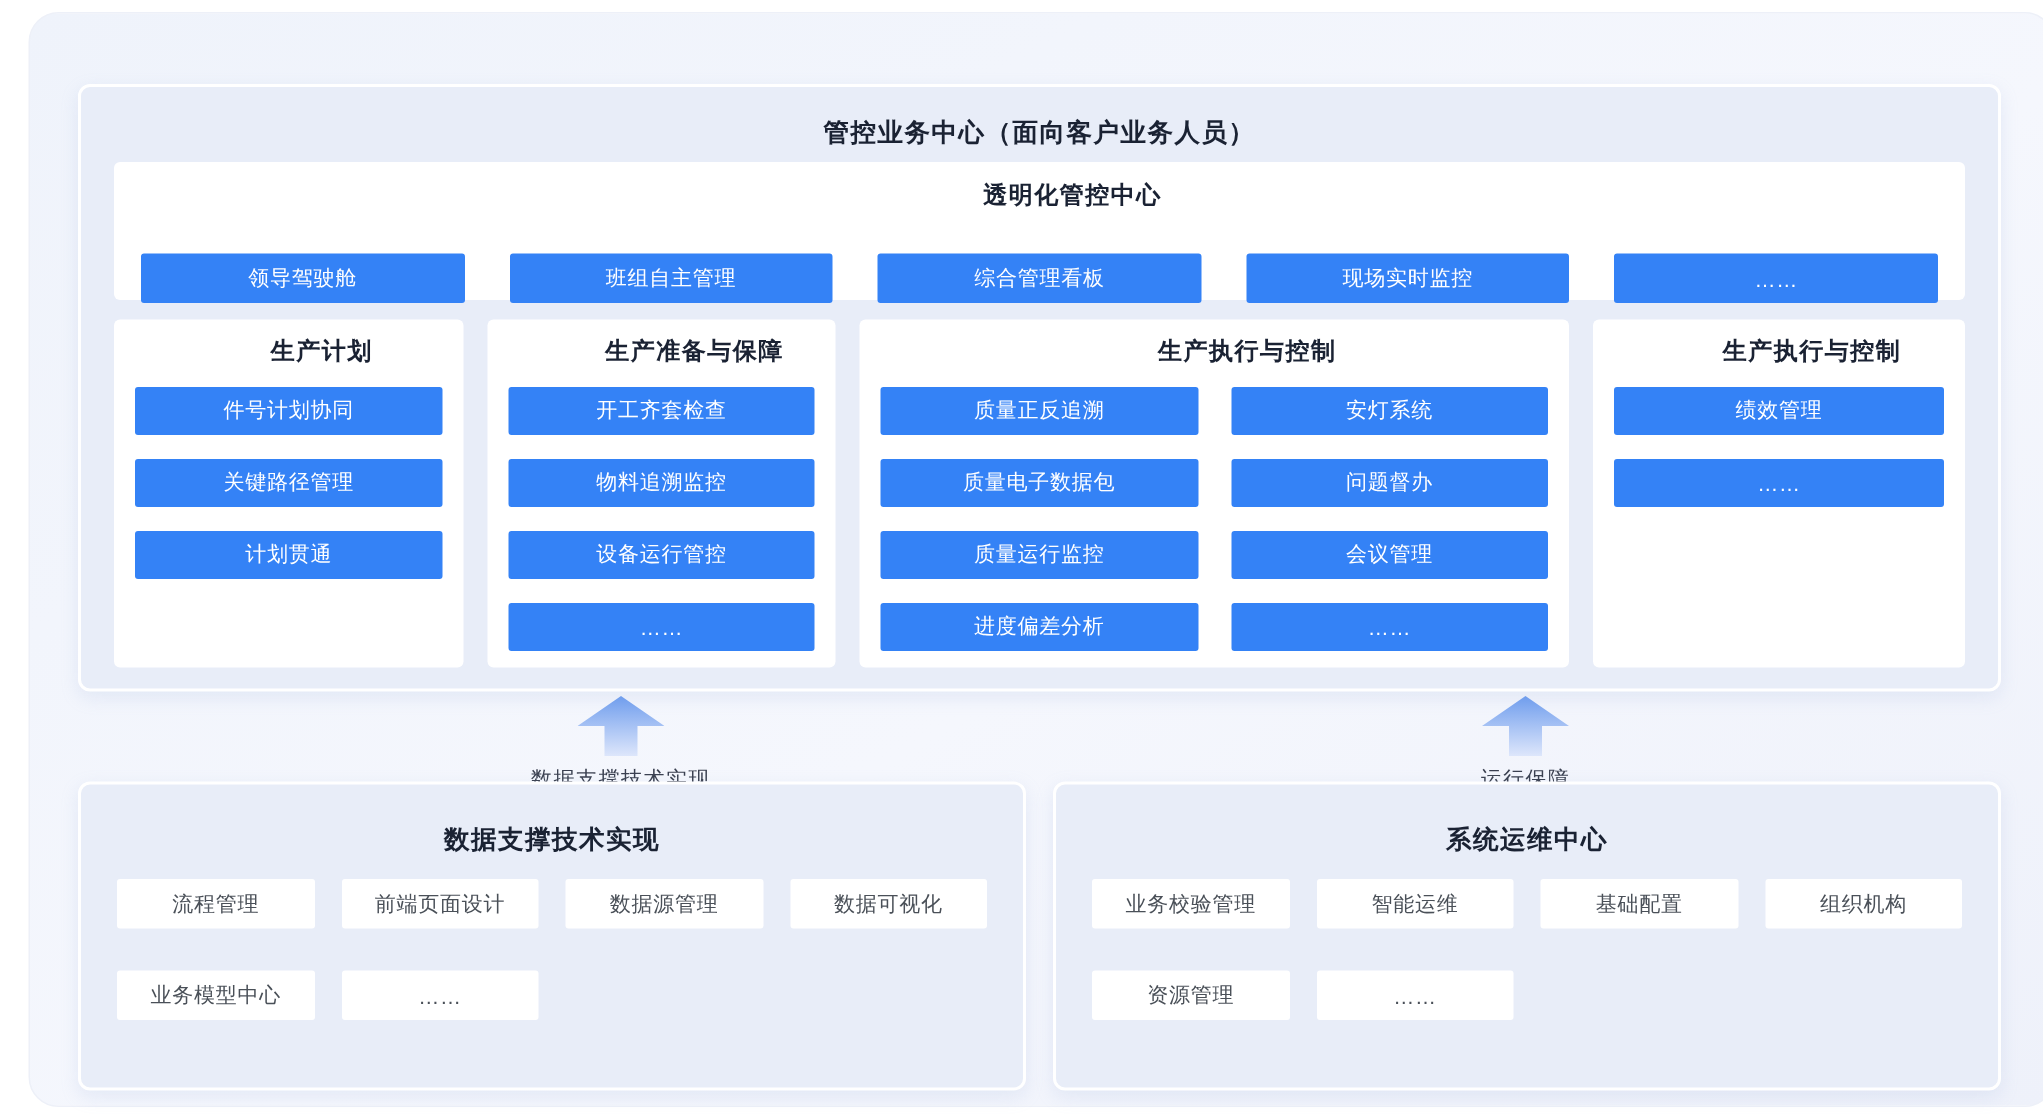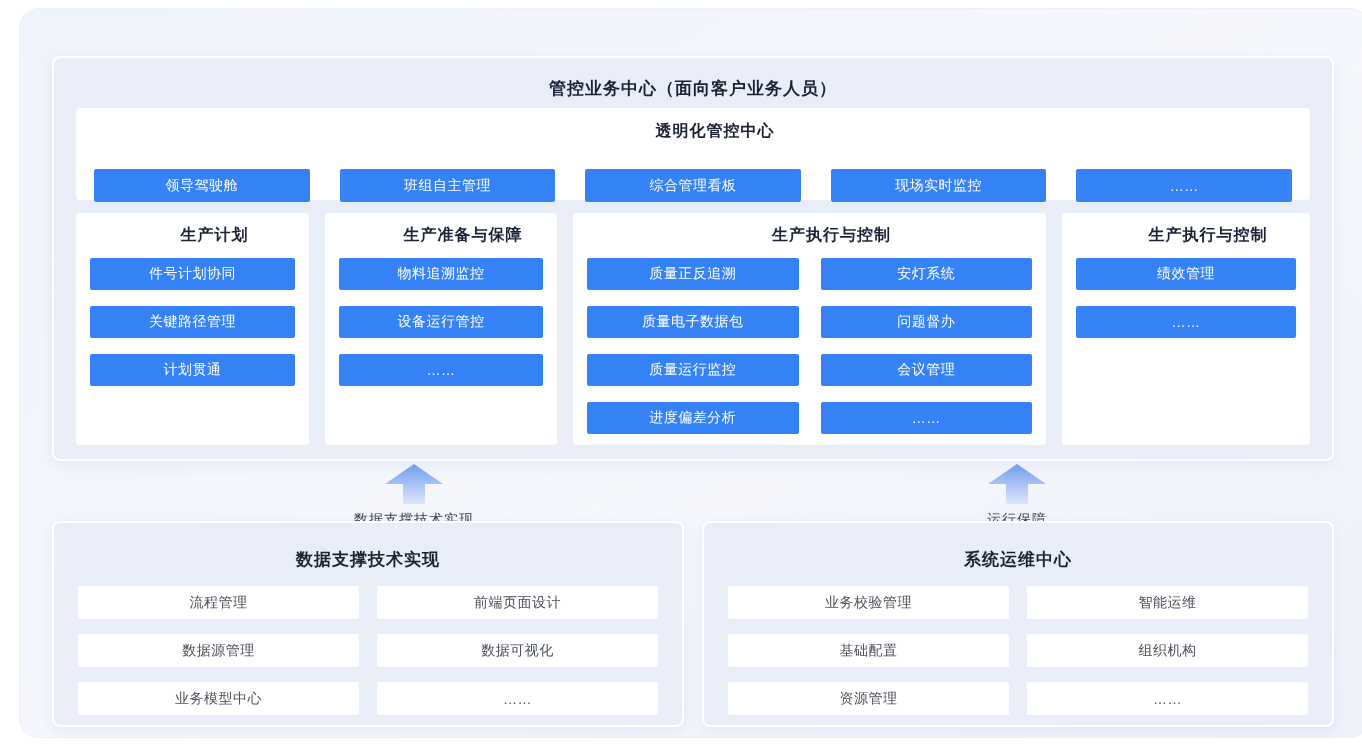--- a/index.html
+++ b/index.html
@@ -77,21 +77,21 @@
     position:absolute;top:455px;width:200px;
     display:flex;flex-direction:column;align-items:center;gap:7px;
   }
   .arrow-group .arrow-label{
     font-size:14px;color:#3a4050;letter-spacing:1px;
   }
   .bottom-panel{top:512px;width:632px;height:206px;}
   .bottom-panel .panel-title{margin-top:27px;}
   .bp-grid{
     margin:16px 24px 0;
-    display:grid;grid-template-columns:1fr 1fr;gap:15px 18px;
+    display:grid;grid-template-columns:1fr 1fr 1fr 1fr;gap:28px 18px;
   }
 </style>
 </head>
 <body>
 
 <div class="canvas">
 
   <div class="panel top-panel">
     <div class="panel-title">管控业务中心（面向客户业务人员）</div>
 
@@ -113,20 +113,21 @@
         <div class="v-list">
             <div class="chip">件号计划协同</div>
             <div class="chip">关键路径管理</div>
             <div class="chip">计划贯通</div>
           </div>
       </div>
 
       <div class="card col-card">
         <div class="card-title">生产准备与保障</div>
         <div class="v-list">
+            <div class="chip">开工齐套检查</div>
             <div class="chip">物料追溯监控</div>
             <div class="chip">设备运行管控</div>
             <div class="chip">……</div>
           </div>
       </div>
 
       <div class="card col-card">
         <div class="card-title">生产执行与控制</div>
         <div class="dual">
           <div class="v-list">

